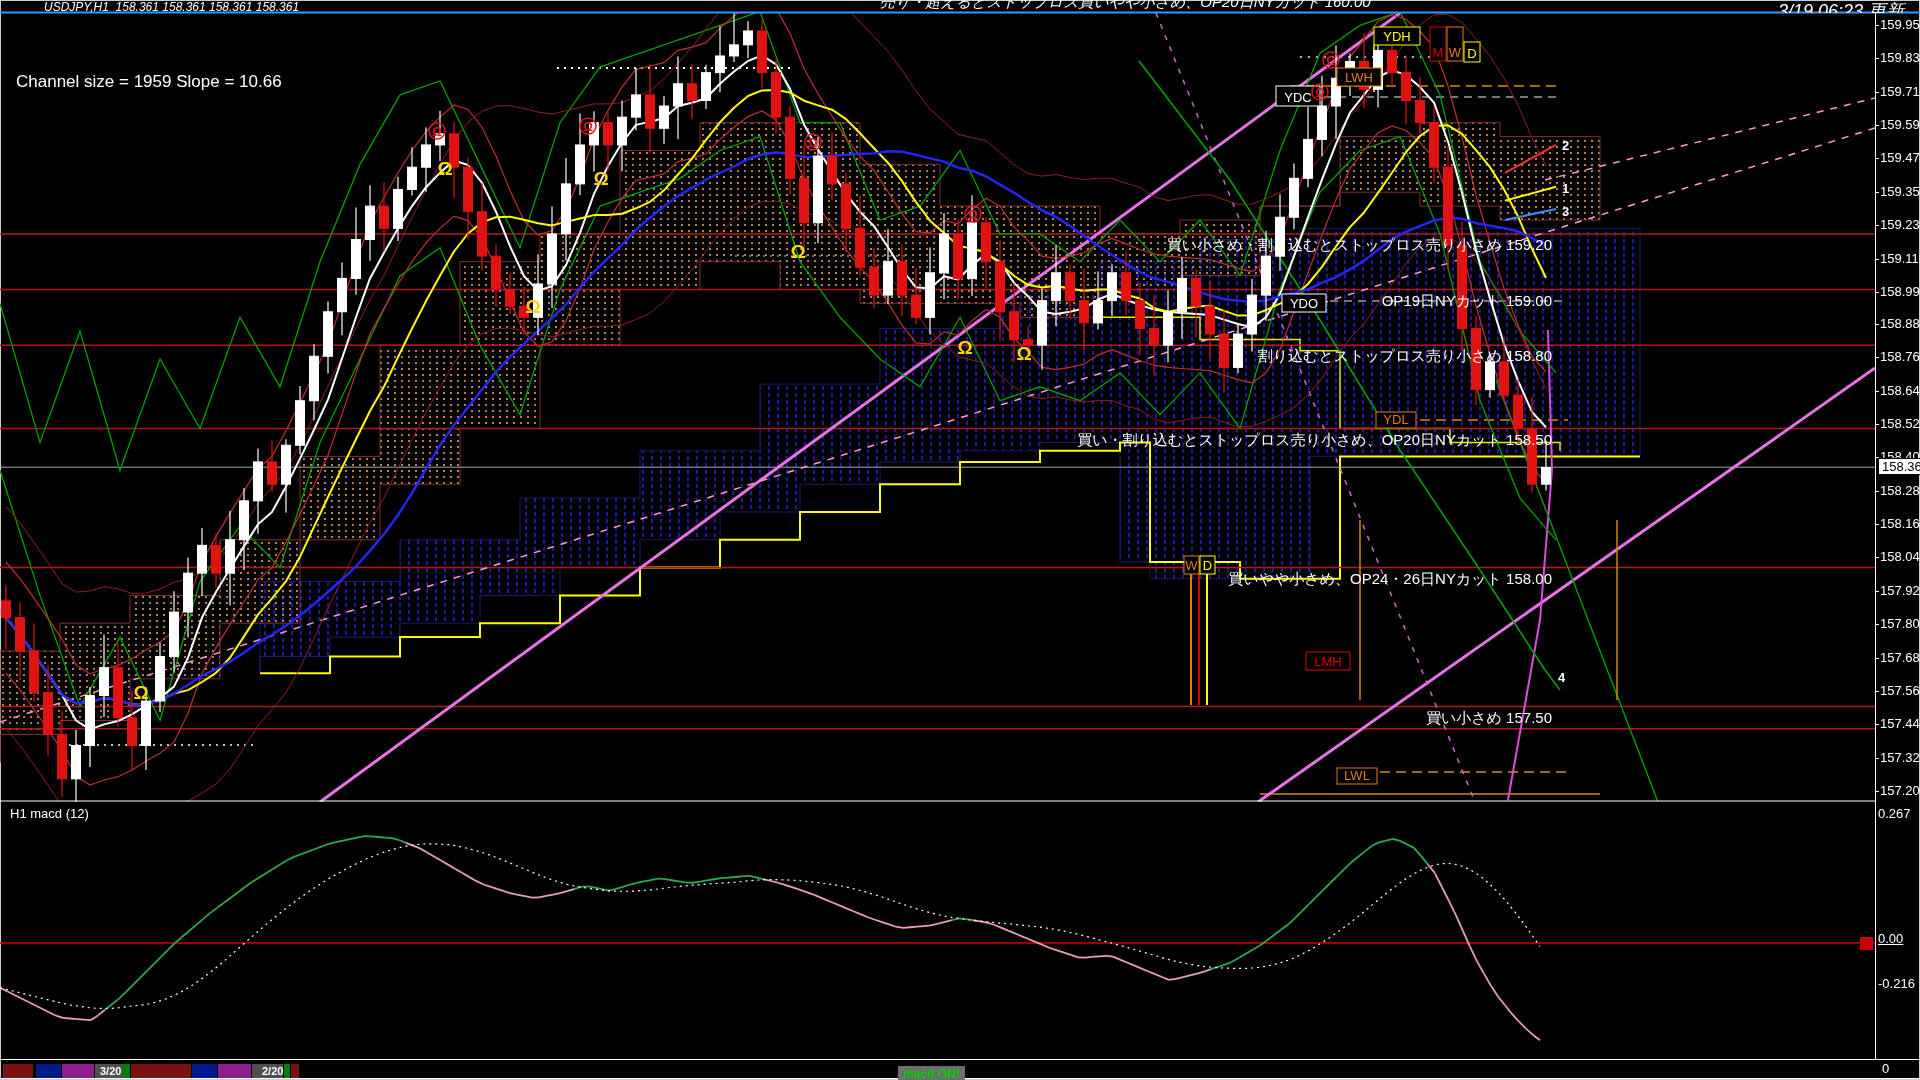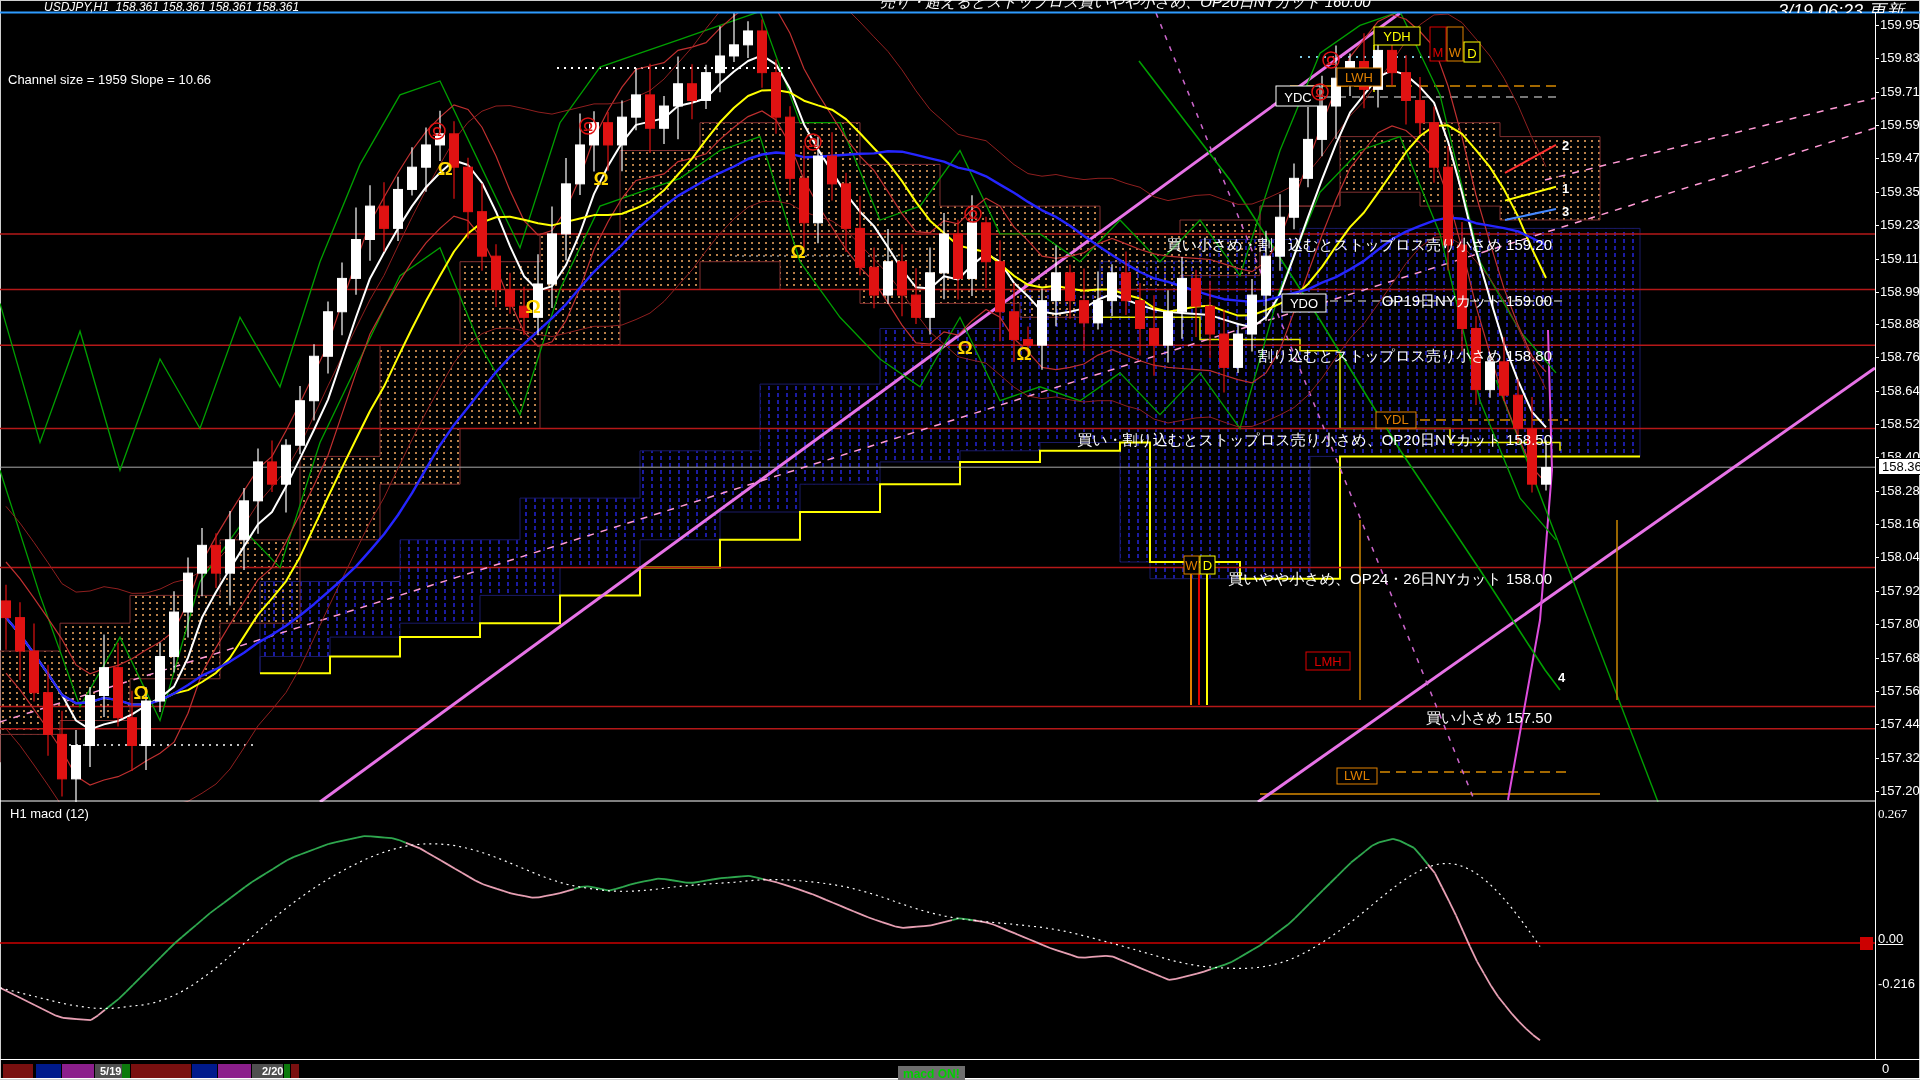--- a/index.html
+++ b/index.html
@@ -5,21 +5,21 @@
   html,body{margin:0;padding:0;background:#000;}
   body{width:1920px;height:1080px;overflow:hidden;position:relative;
        font-family:"Liberation Sans",sans-serif;-webkit-font-smoothing:none;}
   #screen{position:absolute;inset:0;background:#000;box-shadow:inset 0 0 0 1px #cfcfcf;}
   #gfx{position:absolute;left:0;top:0;}
   .titlebar{position:absolute;left:0;top:0;width:1920px;height:13px;overflow:hidden;z-index:30;font-style:italic;}
   .symbol-title{position:absolute;left:44px;top:0px;color:#fff;font-size:12px;white-space:pre;}
   .top-annotation{position:absolute;left:880px;top:-7px;color:#fff;font-size:15px;white-space:nowrap;}
   .update-time{position:absolute;right:16px;top:-1px;color:#fff;font-size:18px;white-space:nowrap;}
   .watermark{position:absolute;left:62px;top:80px;color:#fff;font-size:64px;letter-spacing:2px;z-index:5;}
-  .channel-label{position:absolute;left:8px;top:72px;color:#fff;font-size:13px;z-index:5;}
+  .channel-label{position:absolute;left:16px;top:72px;color:#fff;font-size:17px;z-index:5;}
   .macd-label{position:absolute;left:10px;top:806px;color:#fff;font-size:13px;z-index:20;}
   #axis{position:absolute;left:1876px;top:13px;width:44px;height:1047px;z-index:25;}
   .axis-label{position:absolute;left:4px;color:#fff;font-size:13px;white-space:nowrap;}
   .axis-label:before{content:"";position:absolute;left:-5px;top:8px;width:4px;height:1px;background:#fff;}
   .cur-price{position:absolute;left:1878px;background:#fff;color:#000;font-size:13px;
              padding:0 3px;z-index:26;border:1px solid #000;}
   .macd-axis{position:absolute;left:1878px;color:#fff;font-size:13px;z-index:26;white-space:nowrap;}
   .zero-marker{position:absolute;left:1860px;width:13px;height:13px;background:#c00;z-index:25;}
   #timeline{position:absolute;left:0;top:1061px;width:1920px;height:19px;z-index:28;}
   .tl-seg{position:absolute;top:3px;height:14px;}
@@ -679,25 +679,25 @@
       <div class="tl-seg" style="left: 36px; width: 25px; background: rgb(0, 26, 140);"></div>
       <div class="tl-seg" style="left: 62px; width: 32px; background: rgb(140, 31, 140);"></div>
       <div class="tl-seg" style="left: 95px; width: 27px; background: rgb(79, 79, 79);"></div>
       <div class="tl-seg" style="left: 122px; width: 8px; background: rgb(12, 122, 12);"></div>
       <div class="tl-seg" style="left: 131px; width: 60px; background: rgb(122, 16, 16);"></div>
       <div class="tl-seg" style="left: 192px; width: 25px; background: rgb(0, 26, 140);"></div>
       <div class="tl-seg" style="left: 218px; width: 33px; background: rgb(140, 31, 140);"></div>
       <div class="tl-seg" style="left: 252px; width: 31px; background: rgb(79, 79, 79);"></div>
       <div class="tl-seg" style="left: 284px; width: 6px; background: rgb(12, 122, 12);"></div>
       <div class="tl-seg" style="left: 291px; width: 8px; background: rgb(122, 16, 16);"></div>
-      <div class="tl-label" style="left: 100px;">5/19</div>
+      <div class="tl-label" style="left: 100px;">3/20</div>
       <div class="tl-label" style="left: 262px;">2/20</div>
       <div class="badge">macd ON!</div>
       <div class="tl-zero">0</div>
     </div>
 
 <div class="cur-price" style="top: 458.196px;">158.361</div>
-    <div class="macd-axis" style="top: 806px; font-family: Liberation Serif, serif;">0.267</div>
+    <div class="macd-axis" style="top: 806px;">0.267</div>
     <div class="macd-axis" style="top: 976px;">-0.216</div>
     <div class="zero-marker" style="top: 937px;"></div>
     <div class="macd-axis" style="top: 931px; text-decoration: underline;">0.00</div>
 
 </div>
 
 </body></html>

